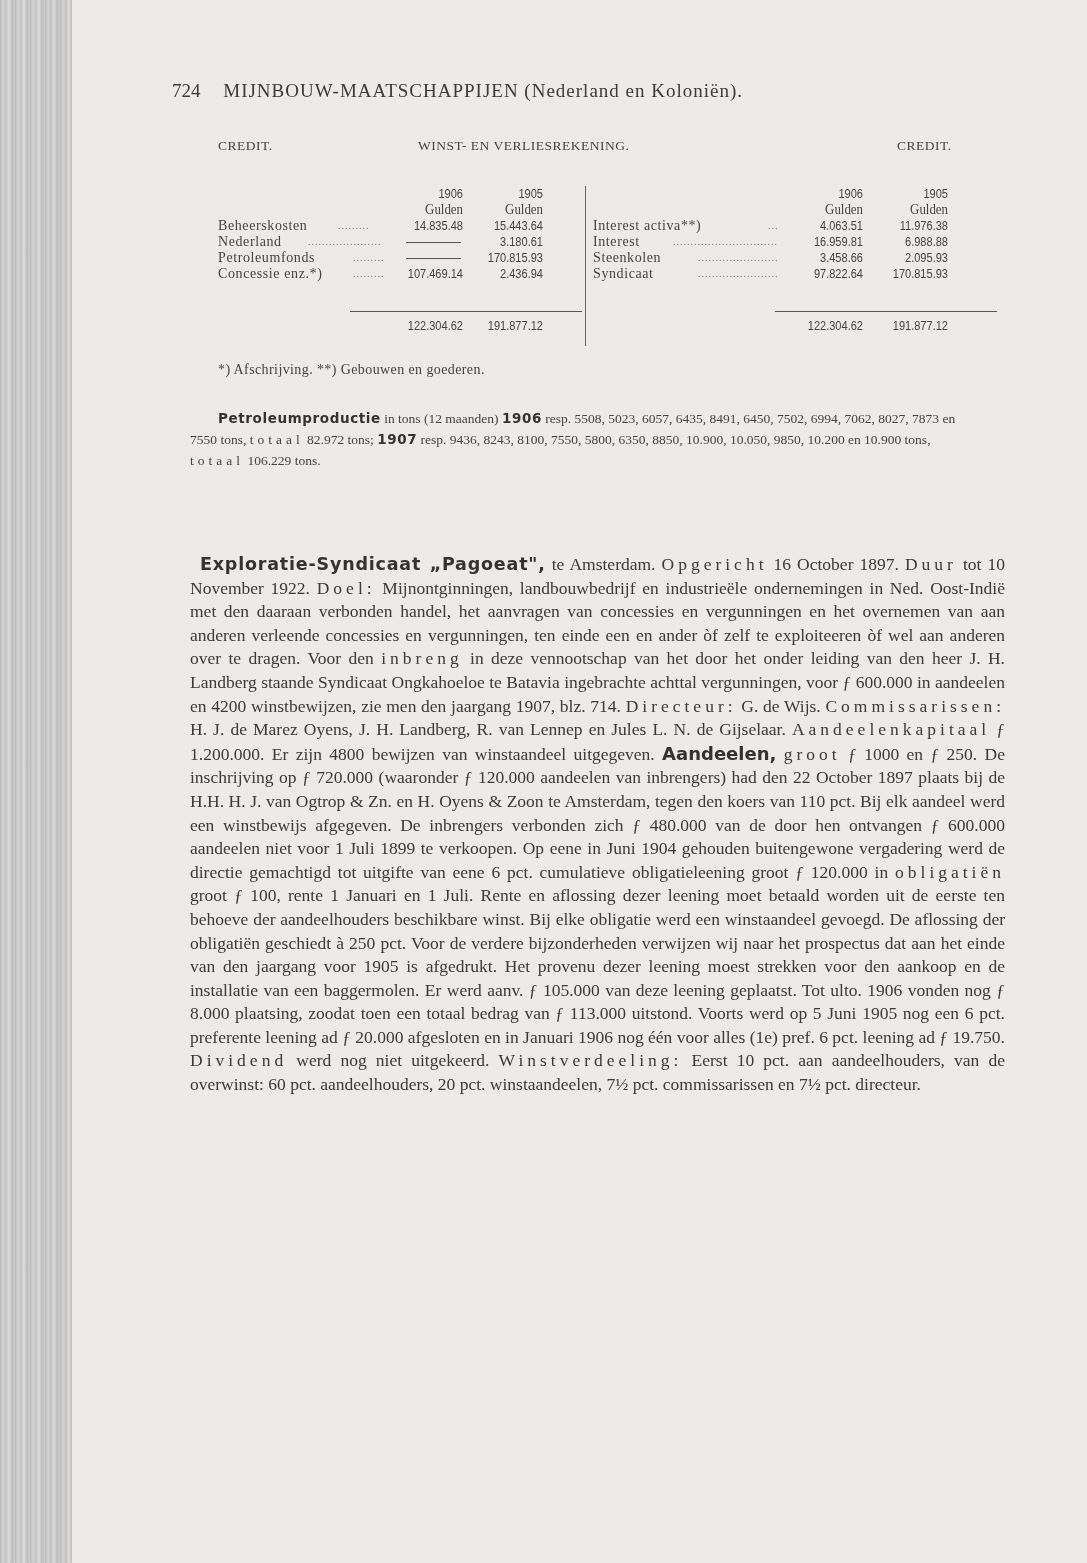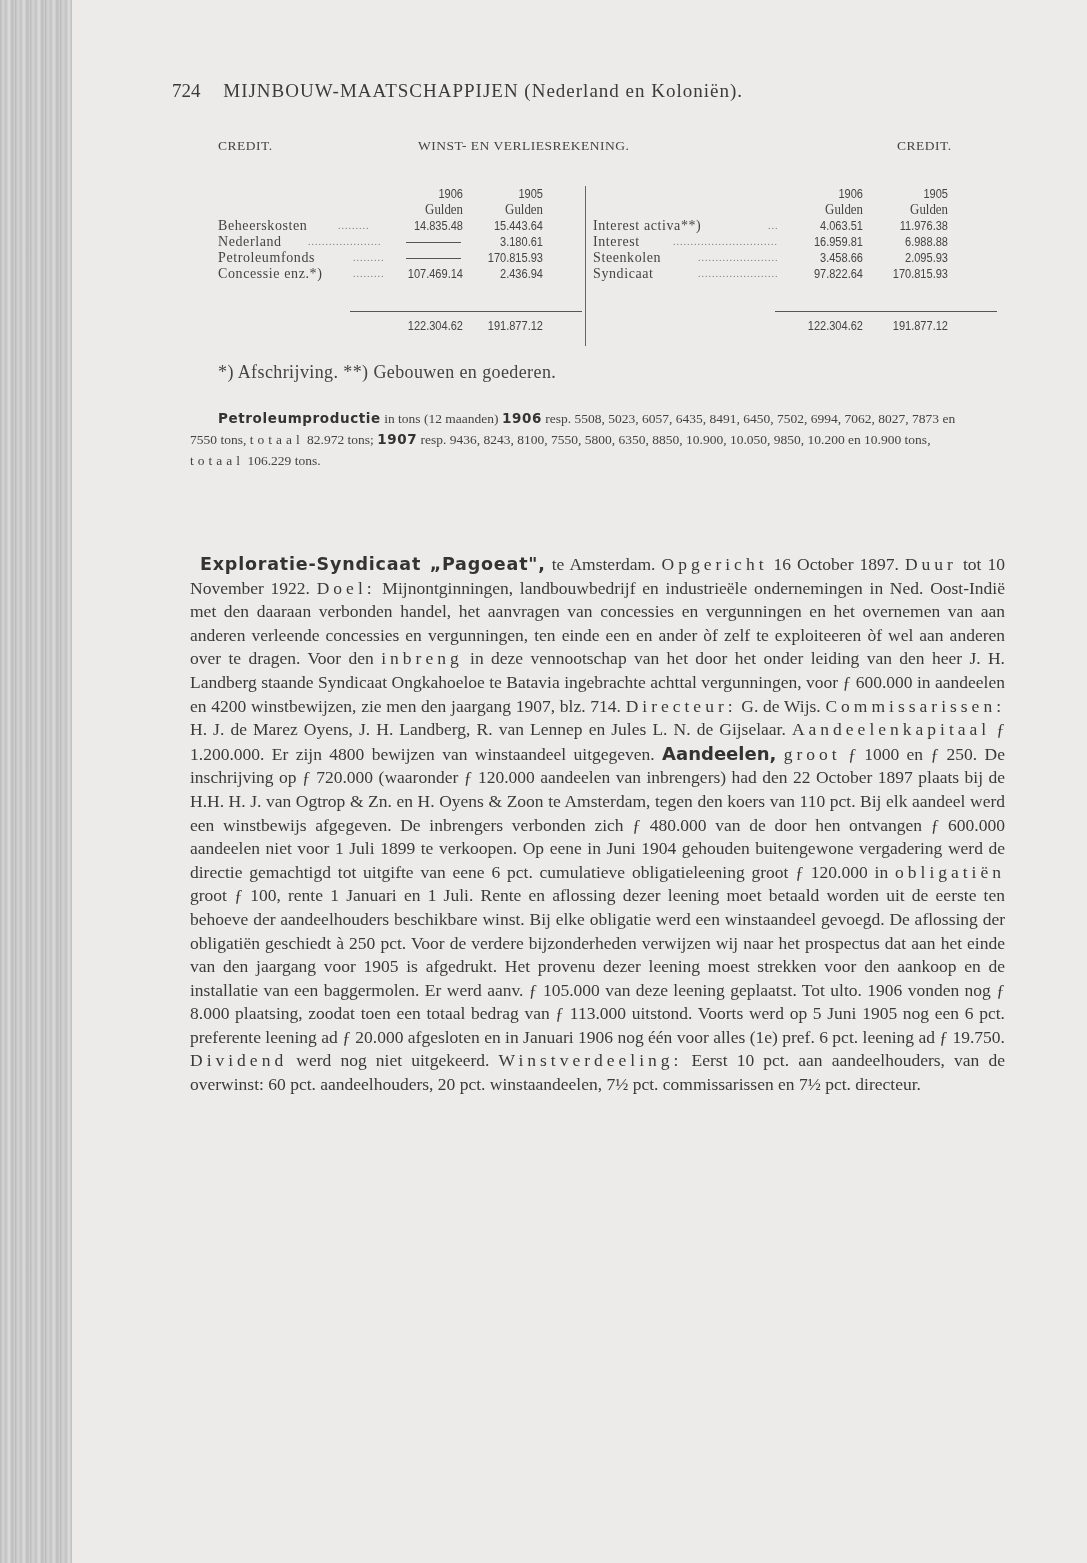--- a/index.html
+++ b/index.html
@@ -29,21 +29,21 @@
     font-size:13.5px; color:#444; letter-spacing:0.5px;
   }
   .t-side { position:absolute; top:186px; font-family:"Liberation Serif", serif; font-size:14px; color:#444; }
   .t-row { position:relative; height:16px; line-height:16px; white-space:nowrap; }
   .lbl { position:absolute; left:0; letter-spacing:0.6px; }
   .dots { position:absolute; color:#777; letter-spacing:1px; font-size:10px; }
   .num { position:absolute; text-align:right; font-family:"Liberation Sans Narrow","Liberation Sans",sans-serif; font-size:12px; transform:scaleX(0.92); transform-origin:right; }
   .dash { position:absolute; height:1px; background:#555; top:8px; }
   .vline { position:absolute; left:585px; top:186px; width:1px; height:160px; background:#666; }
   .rule { position:absolute; height:1px; background:#555; }
-  .footnote { position:absolute; left:218px; top:362px; font-family:"Liberation Serif", serif; font-size:18px; color:#444; letter-spacing:0.4px;}
+  .footnote { position:absolute; left:218px; top:362px; font-family:"Liberation Serif", serif; font-size:14px; color:#444; letter-spacing:0.4px;}
   .prod {
     position:absolute; left:190px; top:408px; width:790px;
     font-family:"Liberation Serif", serif; font-size:13.5px; line-height:21px; color:#444; text-indent:28px;
   }
   .prod b { font-family:"DejaVu Sans", sans-serif; font-size:13.5px; color:#333; letter-spacing:0.6px;}
   .main {
     position:absolute; left:190px; top:553px; width:815px;
     font-family:"Liberation Serif", serif; font-size:17.5px; line-height:23.6px; color:#3a3a3a;
     text-align:justify; text-indent:10px;
   }

